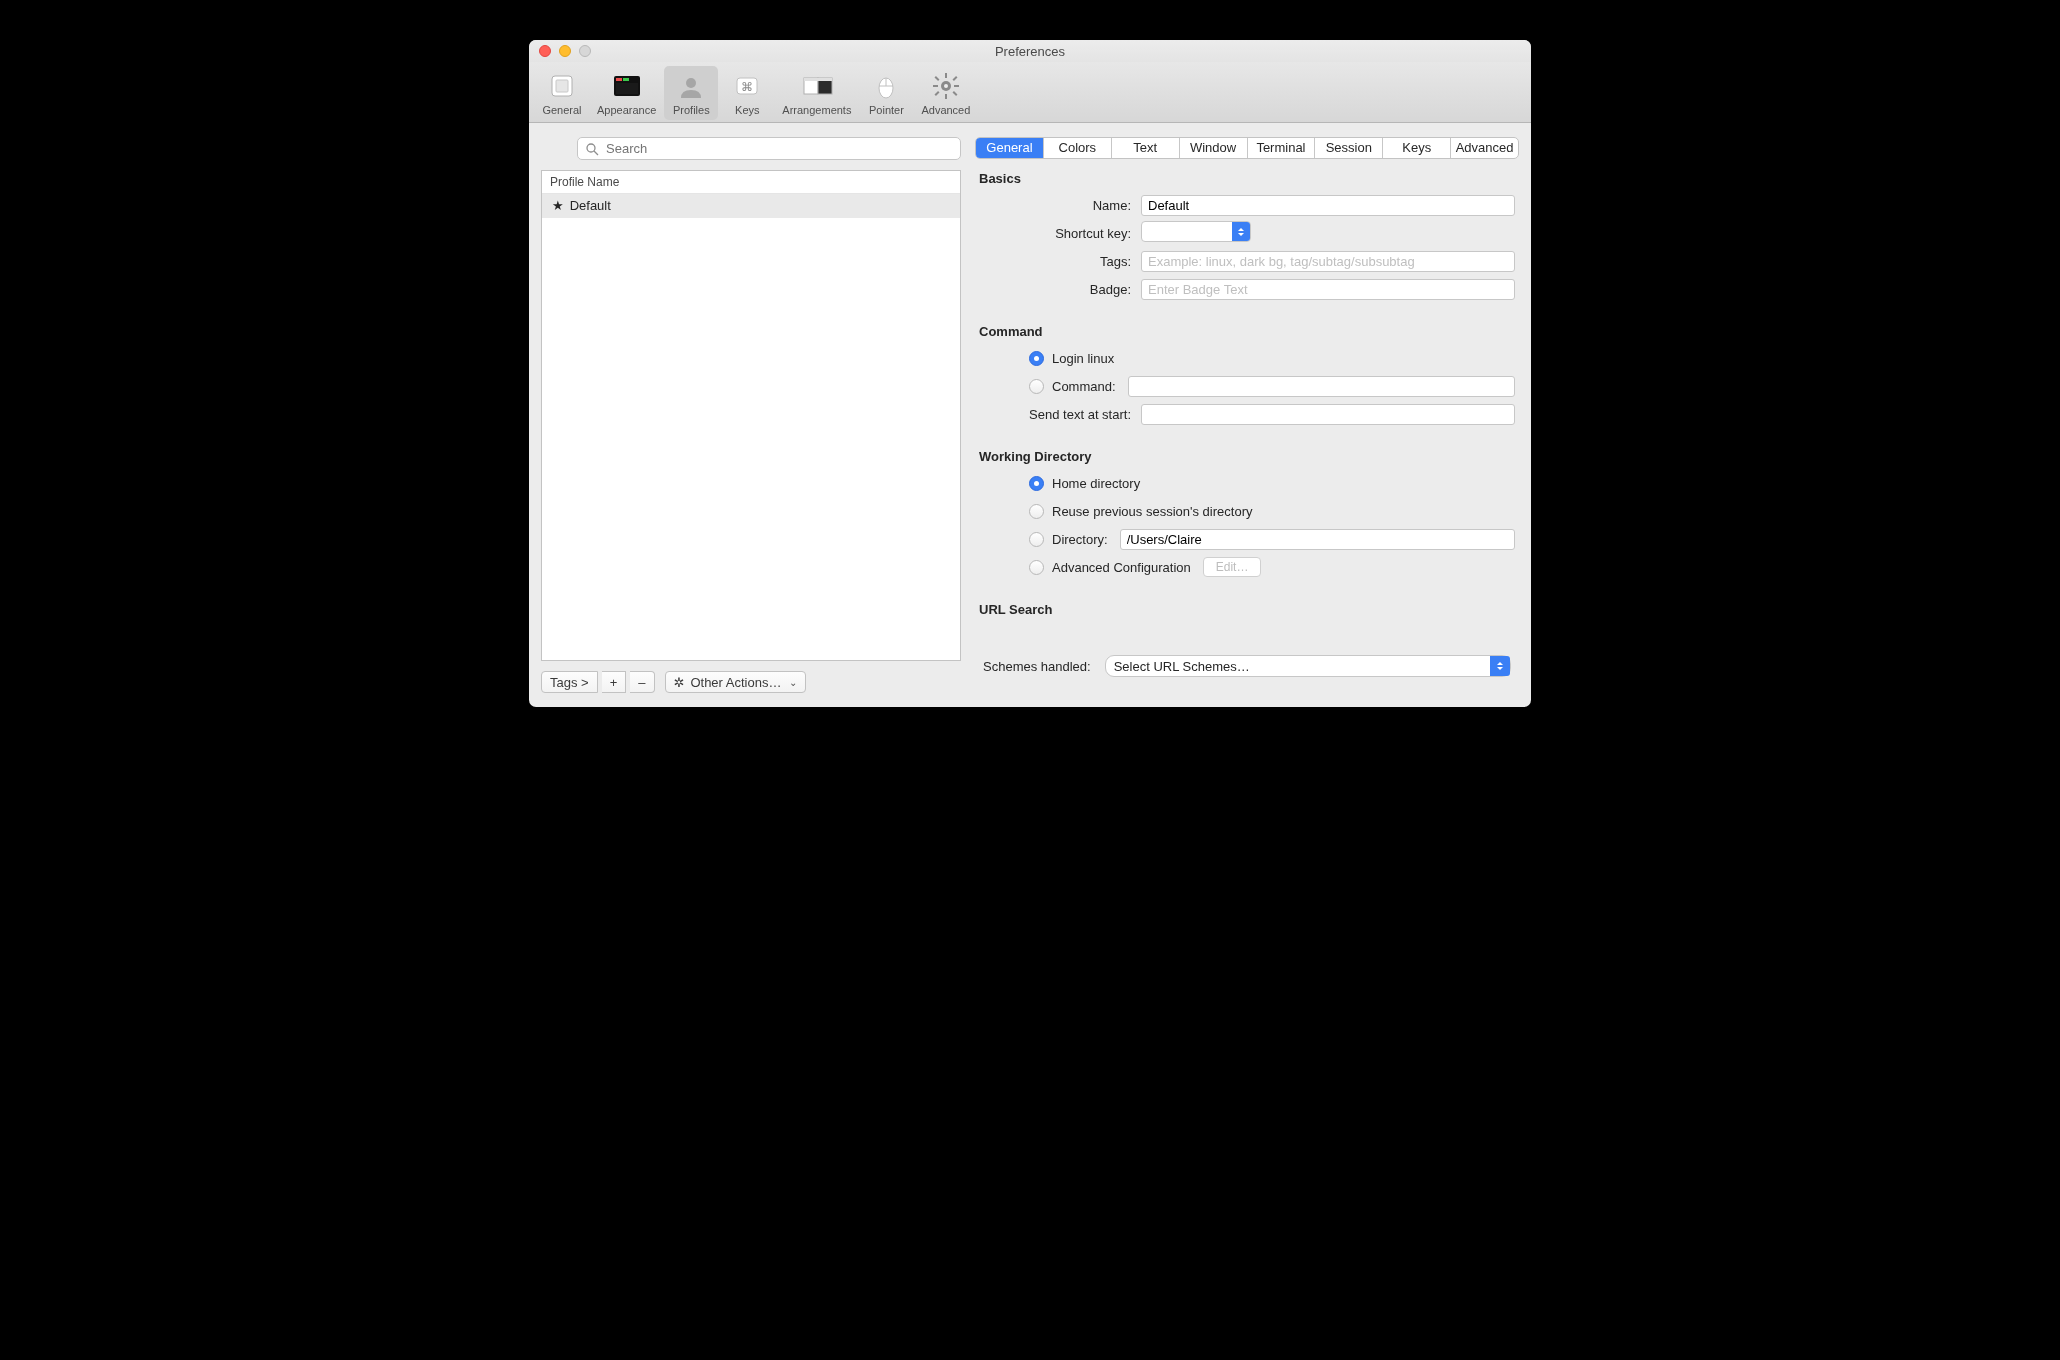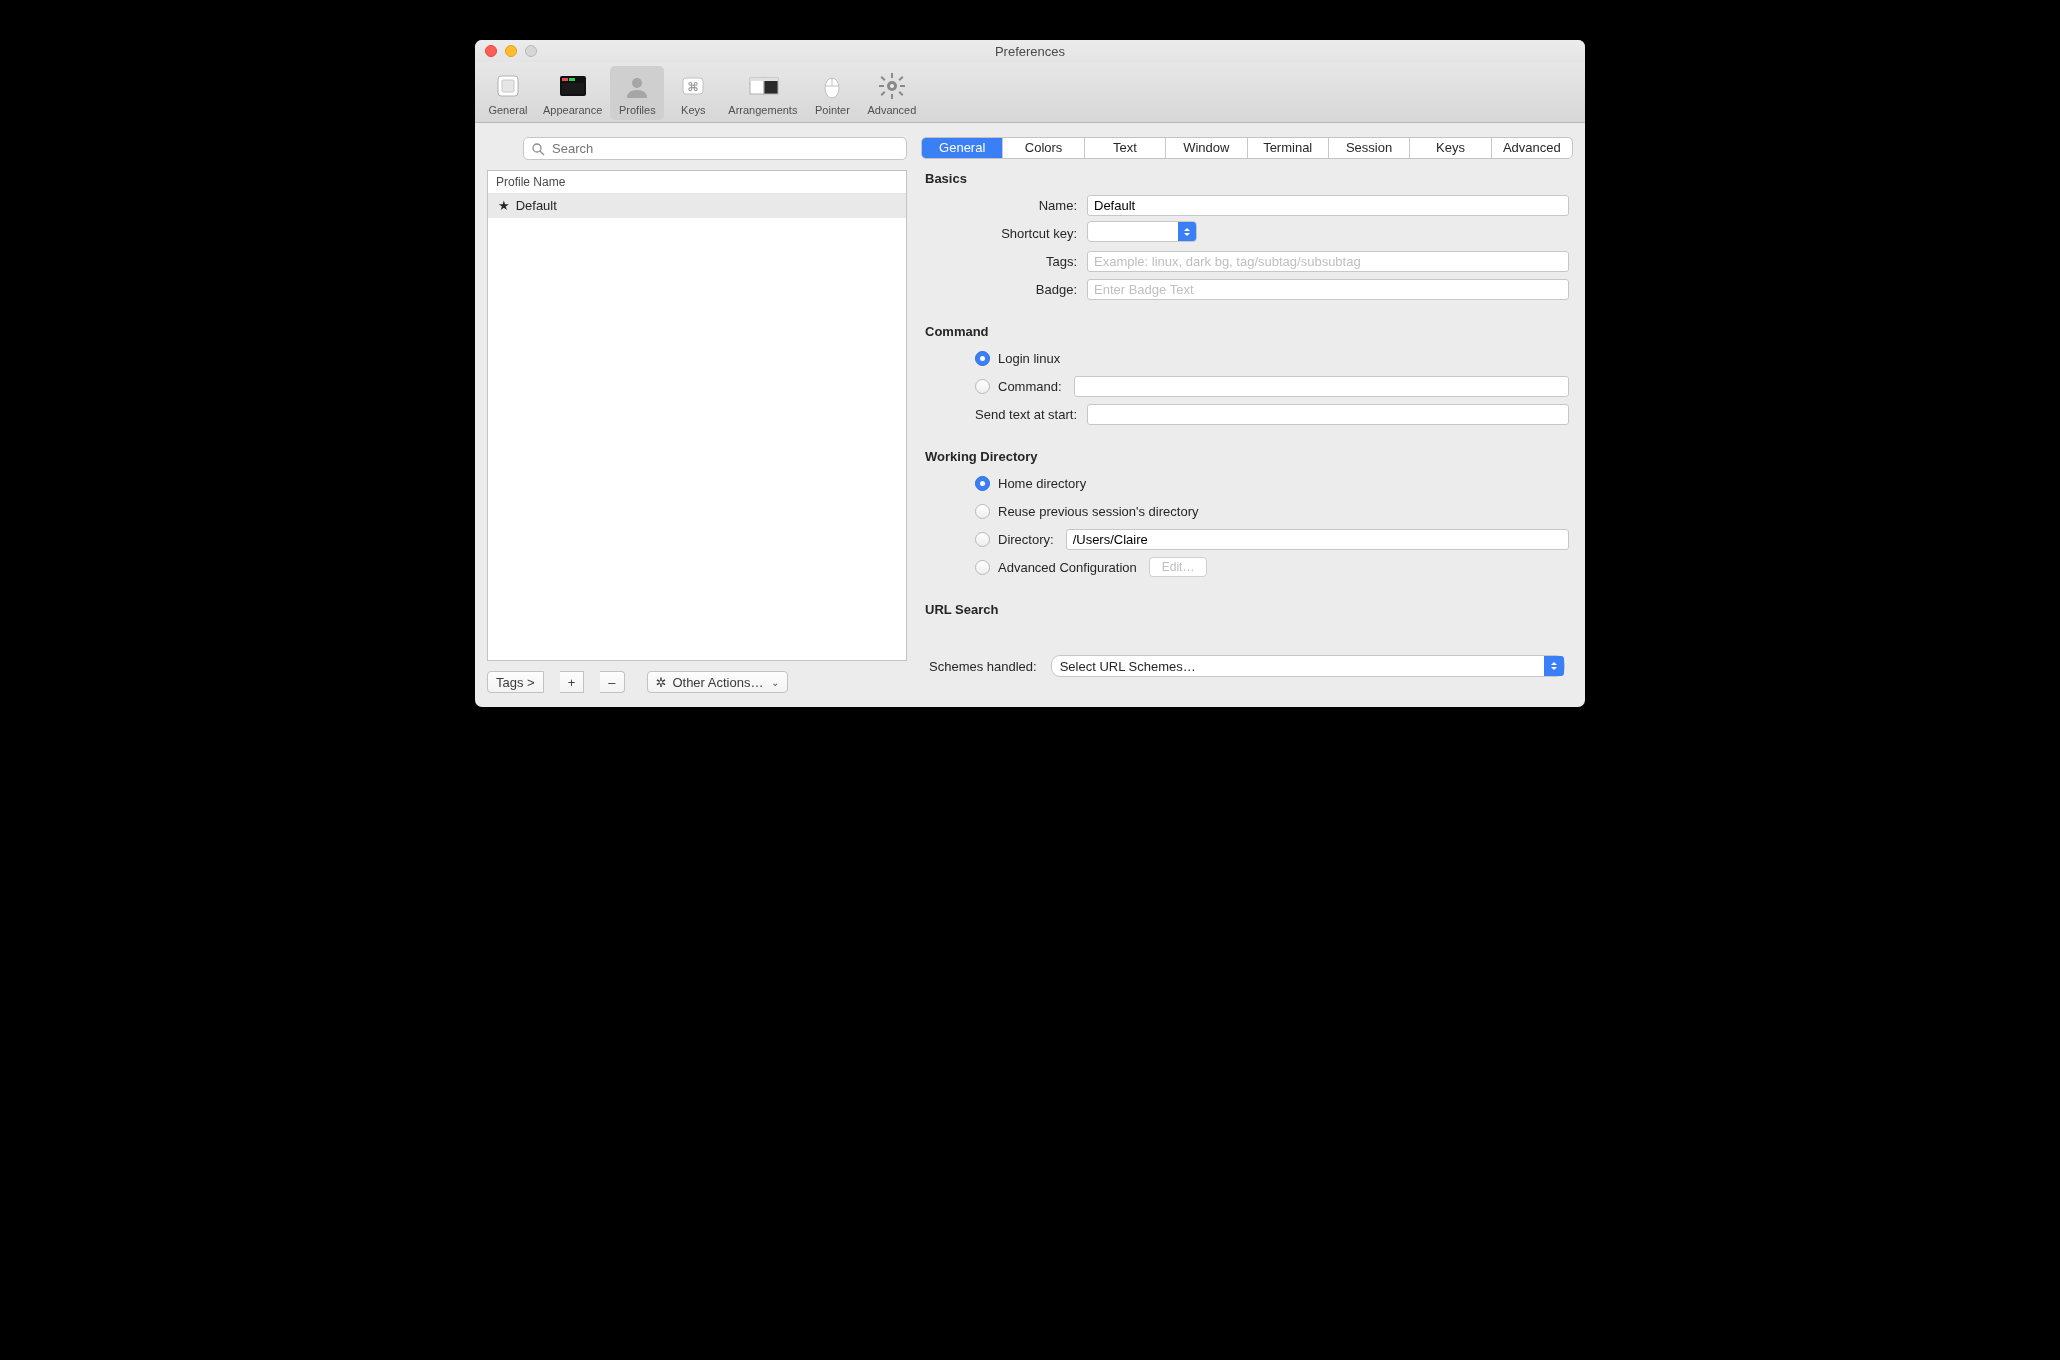--- a/index.html
+++ b/index.html
@@ -9,21 +9,21 @@
     font-size: 13px;
     color: #262626;
     width: 2060px;
     height: 1360px;
     display: flex;
     align-items: flex-start;
     justify-content: center;
     padding-top: 40px;
   }
   .window {
-    width: 1110px;
+    width: 1002px;
     background: #ececec;
     border-radius: 7px;
     box-shadow: 0 20px 60px rgba(0,0,0,.55);
     overflow: hidden;
     font-size: 13px;
   }
   .titlebar {
     height: 22px;
     display: flex;
     align-items: center;
@@ -74,21 +74,21 @@
     font-family: inherit;
   }
   .profile-list {
     border:1px solid #c3c3c3; background:#fff; flex:1;
     display:flex; flex-direction:column; height: 500px;
   }
   .list-header { padding:4px 8px; font-size:12px; color:#4a4a4a; border-bottom:1px solid #e5e5e5;}
   .list-row { padding:4px 10px; font-size:13px; background:#e9e9e9; border-bottom:1px solid #e9e9e9; display:flex; gap:6px;}
   .list-spacer{ flex:1;}
   .sidebar-bottom {
-    display:flex; gap:16px; margin-top:10px; align-items:center;
+    display:flex; gap:4px; margin-top:10px; align-items:center;
   }
   .sb-btn {
     height:22px; border:1px solid #c2c2c2; background:linear-gradient(#fdfdfd,#f3f3f3);
     font-size:13px; padding:0 8px; display:flex; align-items:center; cursor:default;
     font-family: inherit; color:#3a3a3a;
   }
   .sb-btn.tags{ border-radius:4px 0 0 4px;}
   .sb-btn.plus{ border-left:0;}
   .sb-btn.minus{ border-left:0; border-radius:0 4px 4px 0;}
   .sb-btn.other{ border-radius:4px; margin-left:6px; padding-right:24px; position:relative;}

